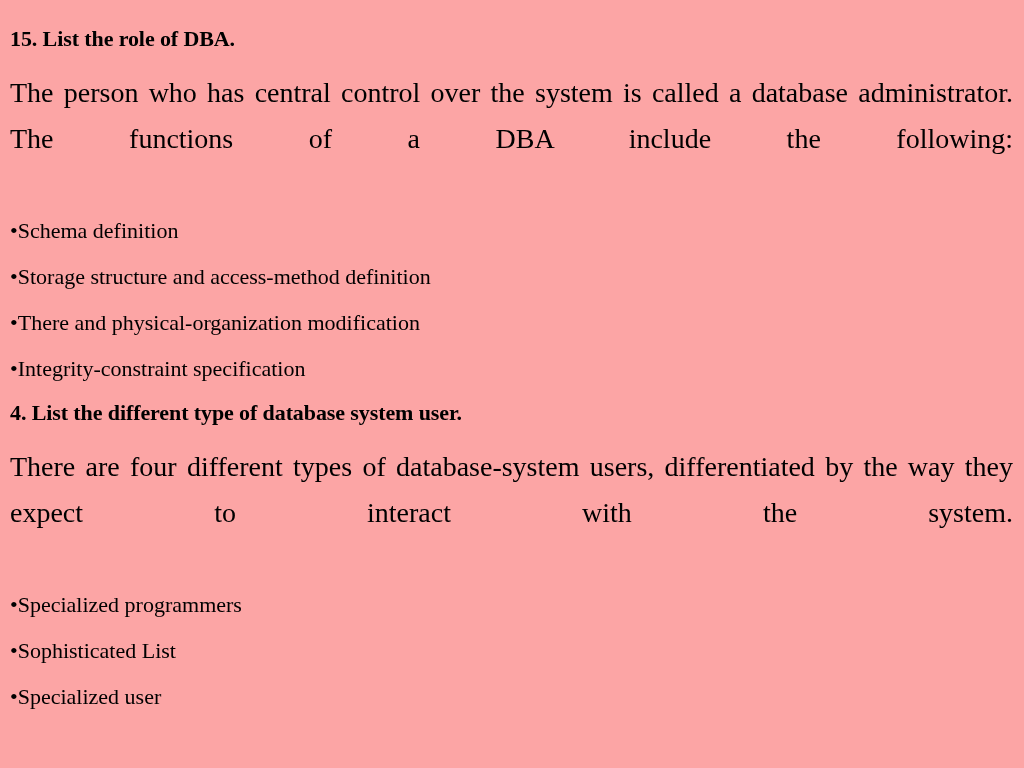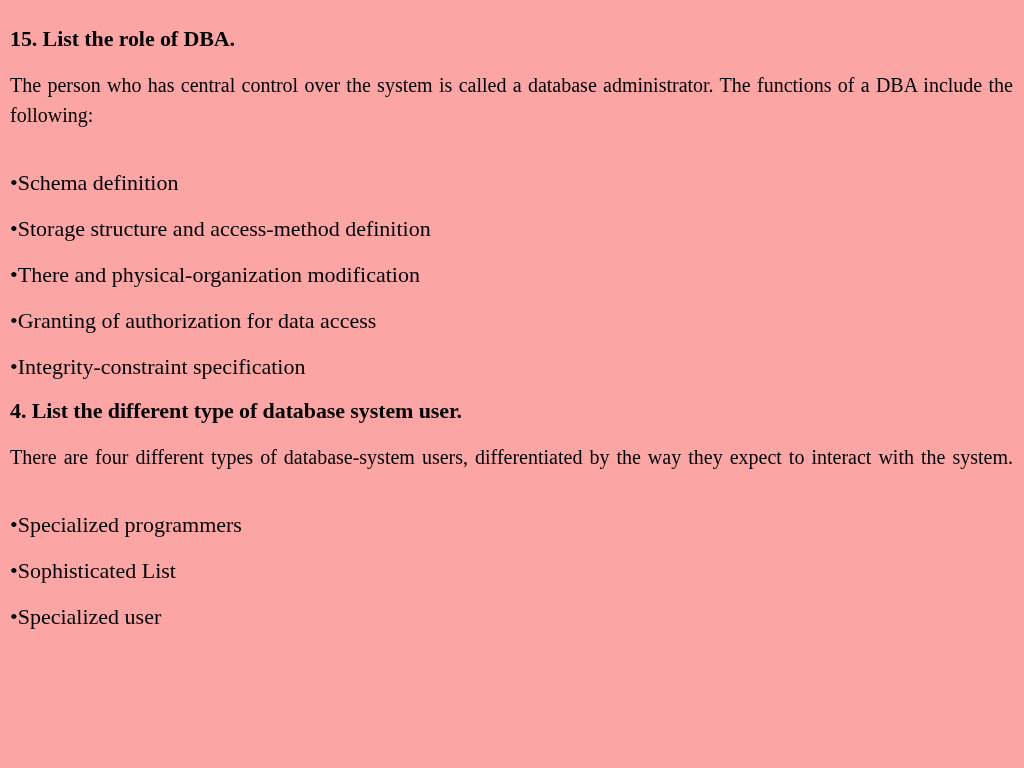--- a/index.html
+++ b/index.html
@@ -40,22 +40,22 @@
   .heading {
     font-weight: bold;
     font-size: 22px;
     line-height: 30px;
     letter-spacing: -0.1px;
     margin: 0 0 16px 0;
     white-space: nowrap;
   }
 
   .para {
-    font-size: 20px;
-    line-height: 30px;
+    font-size: 28px;
+    line-height: 46px;
     margin: 0;
     text-align: justify;
     text-justify: inter-word;
     width: 1003px;
   }
   .para:after {
     content: "";
     display: inline-block;
     width: 100%;
   }
@@ -103,21 +103,20 @@
 
     <section class="qa-block">
       <h2 class="heading">15. List the role of DBA.</h2>
 
       <p class="para wide-gaps">The person who has central control over the system is called a database administrator. The functions of a DBA include the following:</p>
 
       <ul class="bullet-list">
         <li class="bullet-item"><span class="bullet-mark">•</span><span class="bullet-text">Schema definition</span></li>
         <li class="bullet-item"><span class="bullet-mark">•</span><span class="bullet-text">Storage structure and access-method definition</span></li>
         <li class="bullet-item"><span class="bullet-mark">•</span><span class="bullet-text">There and physical-organization modification</span></li>
-        <li class="bullet-item"><span class="bullet-mark">•</span><span class="bullet-text">Granting of authorization for data access</span></li>
         <li class="bullet-item"><span class="bullet-mark">•</span><span class="bullet-text">Integrity-constraint specification</span></li>
       </ul>
     </section>
 
     <section class="qa-block">
       <h2 class="heading gap-before-heading">4. List the different type of database system user.</h2>
 
       <p class="para tight-gaps">There are four different types of database-system users, differentiated by the way they expect to interact with the system.</p>
 
       <ul class="bullet-list">

